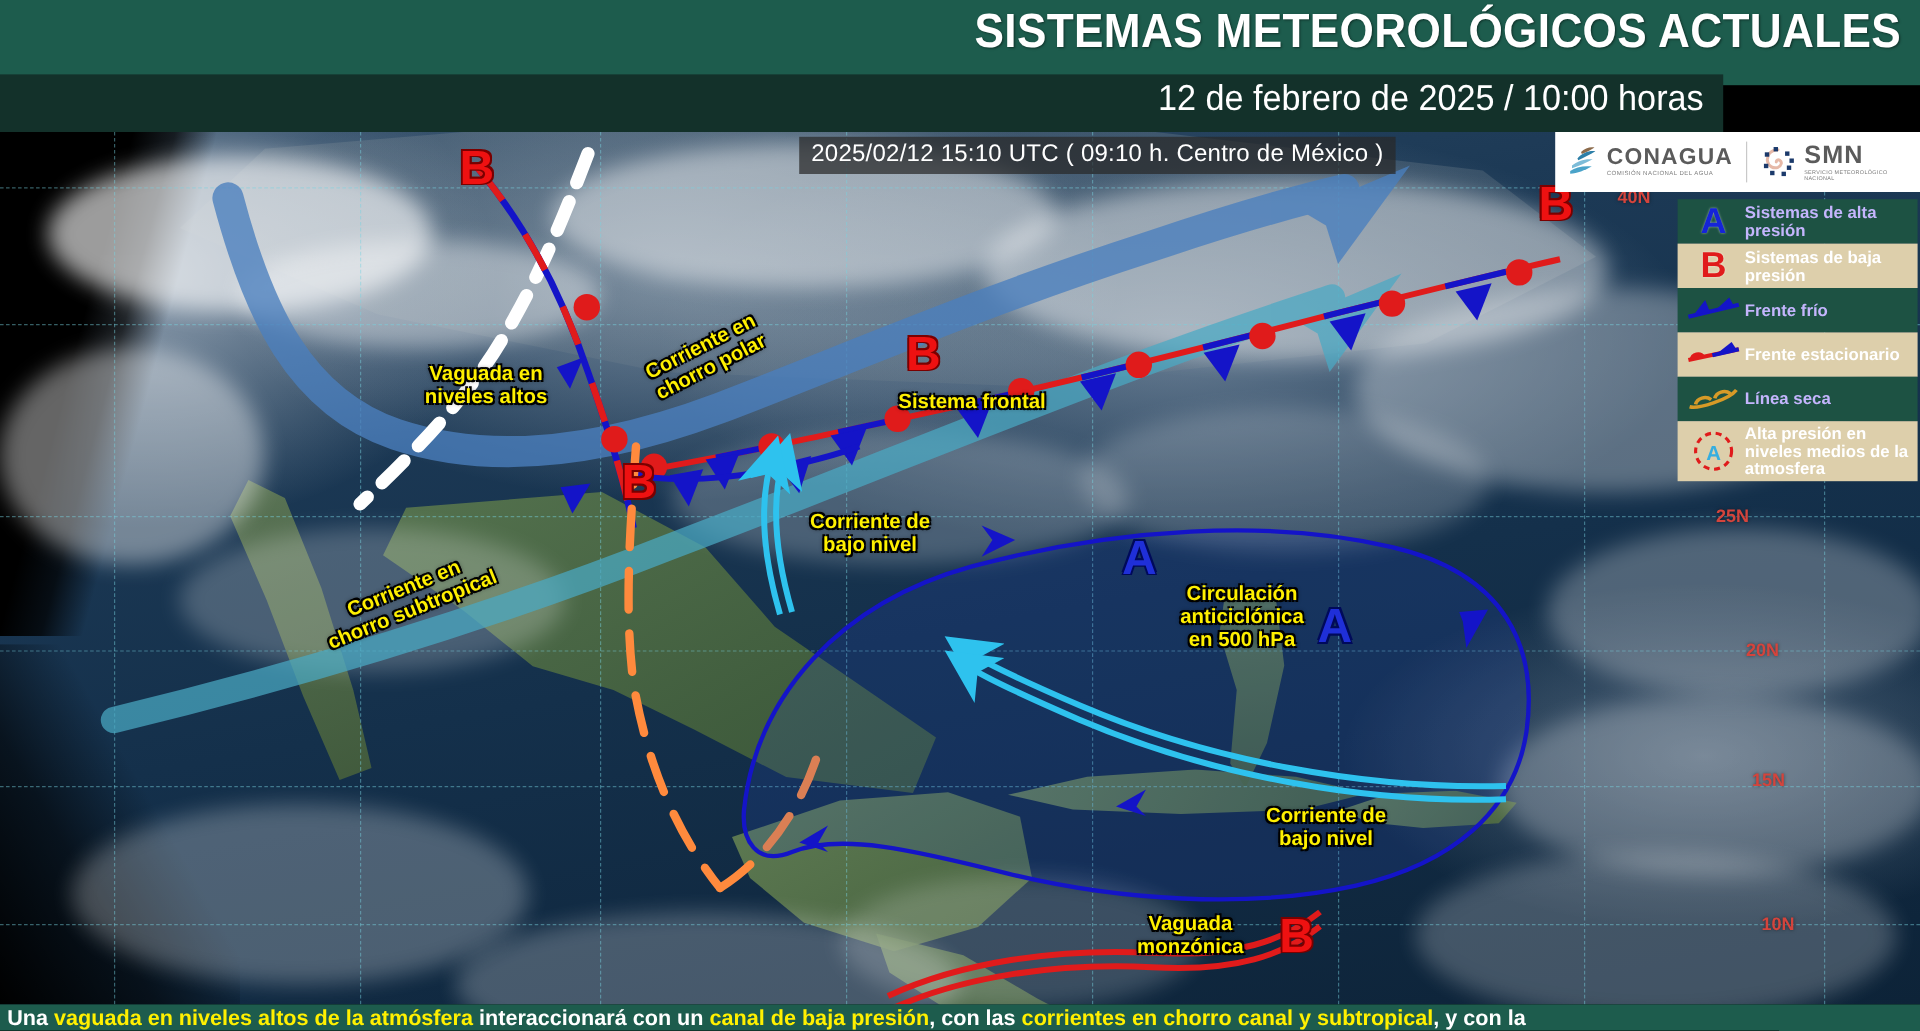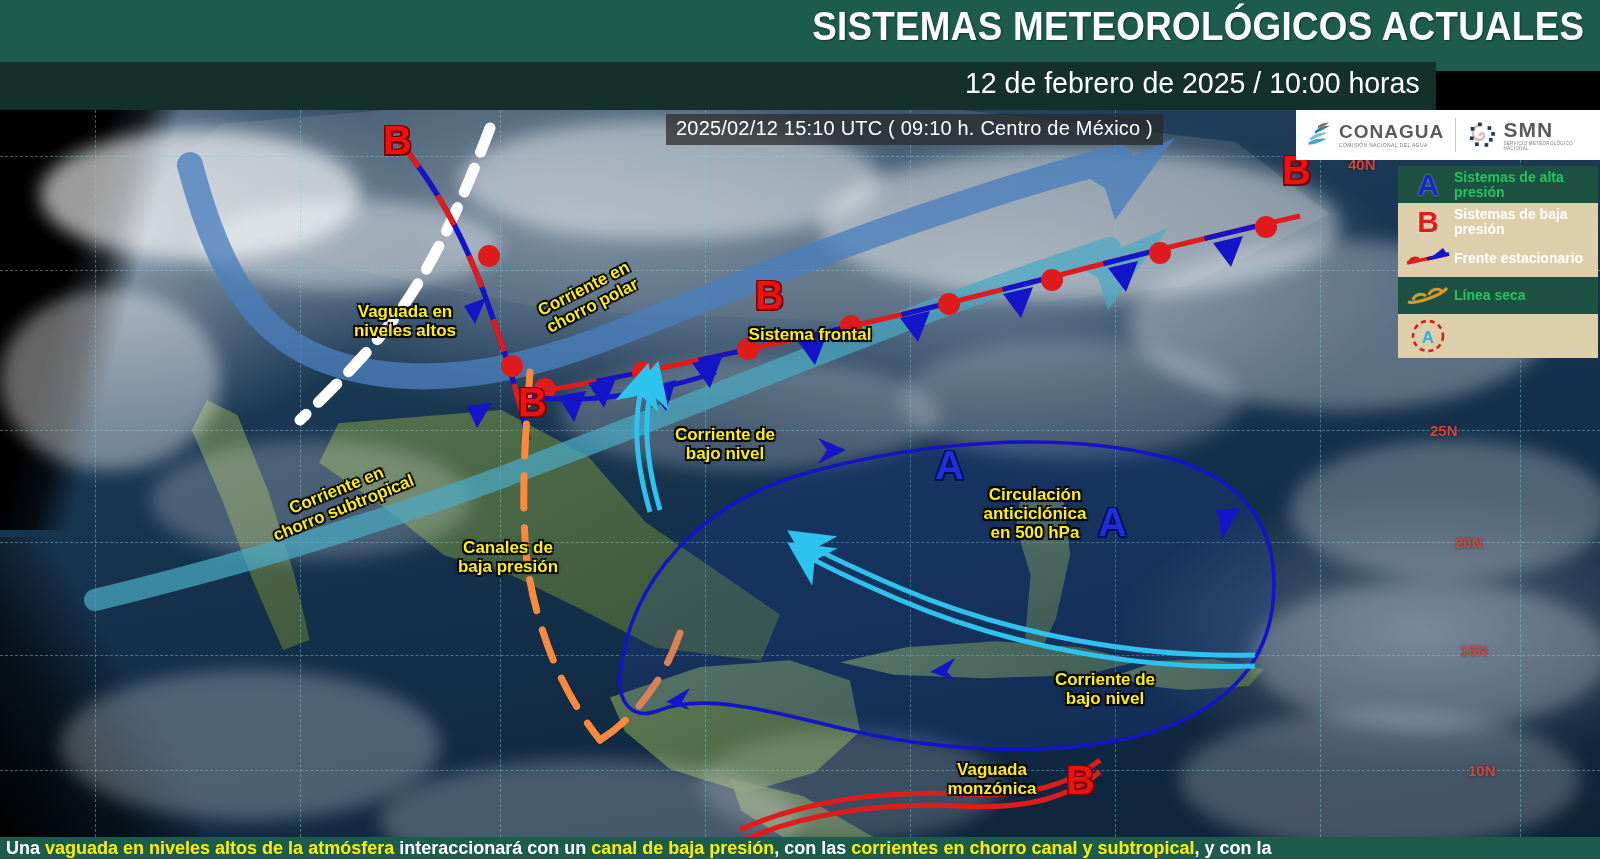--- a/index.html
+++ b/index.html
@@ -152,21 +152,21 @@
   }
   .legend-row {
     display:flex; align-items:center; min-height:37px; padding:3px 4px;
   }
   .legend-row.dark  { background:#1d5243; }
   .legend-row.light { background:#ddcfab; }
   .legend-icon {
     width:52px; min-width:52px; display:flex; align-items:center; justify-content:center;
   }
   .legend-text { font-size:14px; font-weight:bold; line-height:1.05; }
-  .legend-row.dark  .legend-text { color:#22c55e; }
+  .legend-row.dark  .legend-text { color:#c4b5fd; }
   .legend-row.light .legend-text { color:#ffffff; }
   .letter-A { font-size:30px; font-weight:bold; color:#1524d8; line-height:1;
               text-shadow:0 0 2px rgba(255,255,255,.6); font-family:"Liberation Sans",sans-serif;}
   .letter-B { font-size:30px; font-weight:bold; color:#e01b1b; line-height:1;
               text-shadow:0 0 2px rgba(255,255,255,.6); font-family:"Liberation Sans",sans-serif;}
 
   
   .map-label {
     position:absolute; color:#fff000; font-size:17px; font-weight:bold;
     text-align:center; line-height:1.12; white-space:pre-line;
@@ -371,22 +371,20 @@
     <div class="map-letter B" style="left:1066px; top:650px;">B</div>
     <div class="map-letter A" style="left:935px;  top:335px;">A</div>
     <div class="map-letter A" style="left:1098px; top:392px;">A</div>
 
     <div class="map-label" style="left:325px; top:192px; width:160px;">Vaguada en
 niveles altos</div>
     <div class="map-label" style="left:508px; top:168px; width:160px; transform:rotate(-27deg);">Corriente en
 chorro polar</div>
     <div class="map-label" style="left:240px; top:370px; width:200px; transform:rotate(-22deg);">Corriente en
 chorro subtropical</div>
-    <div class="map-label" style="left:428px; top:428px; width:160px;">Canales de
-baja presión</div>
     <div class="map-label" style="left:720px; top:215px; width:180px;">Sistema frontal</div>
     <div class="map-label" style="left:645px; top:315px; width:160px;">Corriente de
 bajo nivel</div>
     <div class="map-label" style="left:955px; top:375px; width:160px;">Circulación
 anticiclónica
 en 500 hPa</div>
     <div class="map-label" style="left:1025px; top:560px; width:160px;">Corriente de
 bajo nivel</div>
     <div class="map-label" style="left:912px; top:650px; width:160px;">Vaguada
 monzónica</div>
@@ -437,20 +435,30 @@
       </div>
 
       <div class="legend-row light">
         <div class="legend-icon">
           <span class="letter-B">B</span>
         </div>
         <div class="legend-text">Sistemas de
 baja presión</div>
       </div>
 
+      <div class="legend-row dark">
+        <div class="legend-icon">
+          <svg width="46" height="24" viewBox="0 0 46 24">
+            <path d="M2,17 L44,7" stroke="#1414c8" stroke-width="3.5" fill="none"></path>
+            <path d="M6,16 L20,13 L16,3 Z" fill="#1414c8"></path>
+            <path d="M24,12 L40,8 L36,1 Z" fill="#1414c8"></path>
+          </svg>
+        </div>
+        <div class="legend-text">Frente frío</div>
+      </div>
 
       <div class="legend-row light">
         <div class="legend-icon">
           <svg width="46" height="24" viewBox="0 0 46 24">
             <path d="M2,16 L44,7" stroke="#e01b1b" stroke-width="3.5" fill="none"></path>
             <path d="M22,12 L44,7" stroke="#1414c8" stroke-width="3.5" fill="none"></path>
             <path d="M3,16 a7,7 0 0 1 13,-3 Z" fill="#e01b1b"></path>
             <path d="M24,12 L42,7 L38,1 Z" fill="#1414c8"></path>
           </svg>
         </div>
@@ -469,20 +477,23 @@
         <div class="legend-text">Línea seca</div>
       </div>
 
       <div class="legend-row light">
         <div class="legend-icon">
           <svg width="42" height="38" viewBox="0 0 42 38">
             <circle cx="21" cy="19" r="15" stroke="#e01b1b" stroke-width="2.6" fill="none" stroke-dasharray="5 4"></circle>
             <text x="21" y="26" text-anchor="middle" font-family="Liberation Sans, sans-serif" font-size="17" font-weight="bold" fill="#35aee0">A</text>
           </svg>
         </div>
+        <div class="legend-text">Alta presión en
+niveles medios
+de la atmosfera</div>
       </div>
 
     </div>
   </div>
 
   <div id="caption-bar">
     <div id="caption-text"><span>Una </span><span class="hl">vaguada en niveles altos de la atmósfera</span><span> interaccionará con un </span><span class="hl">canal de baja presión</span><span>, con las </span><span class="hl">corrientes en chorro canal y subtropical</span><span>, y con la </span></div>
   </div>
 
 </div>

